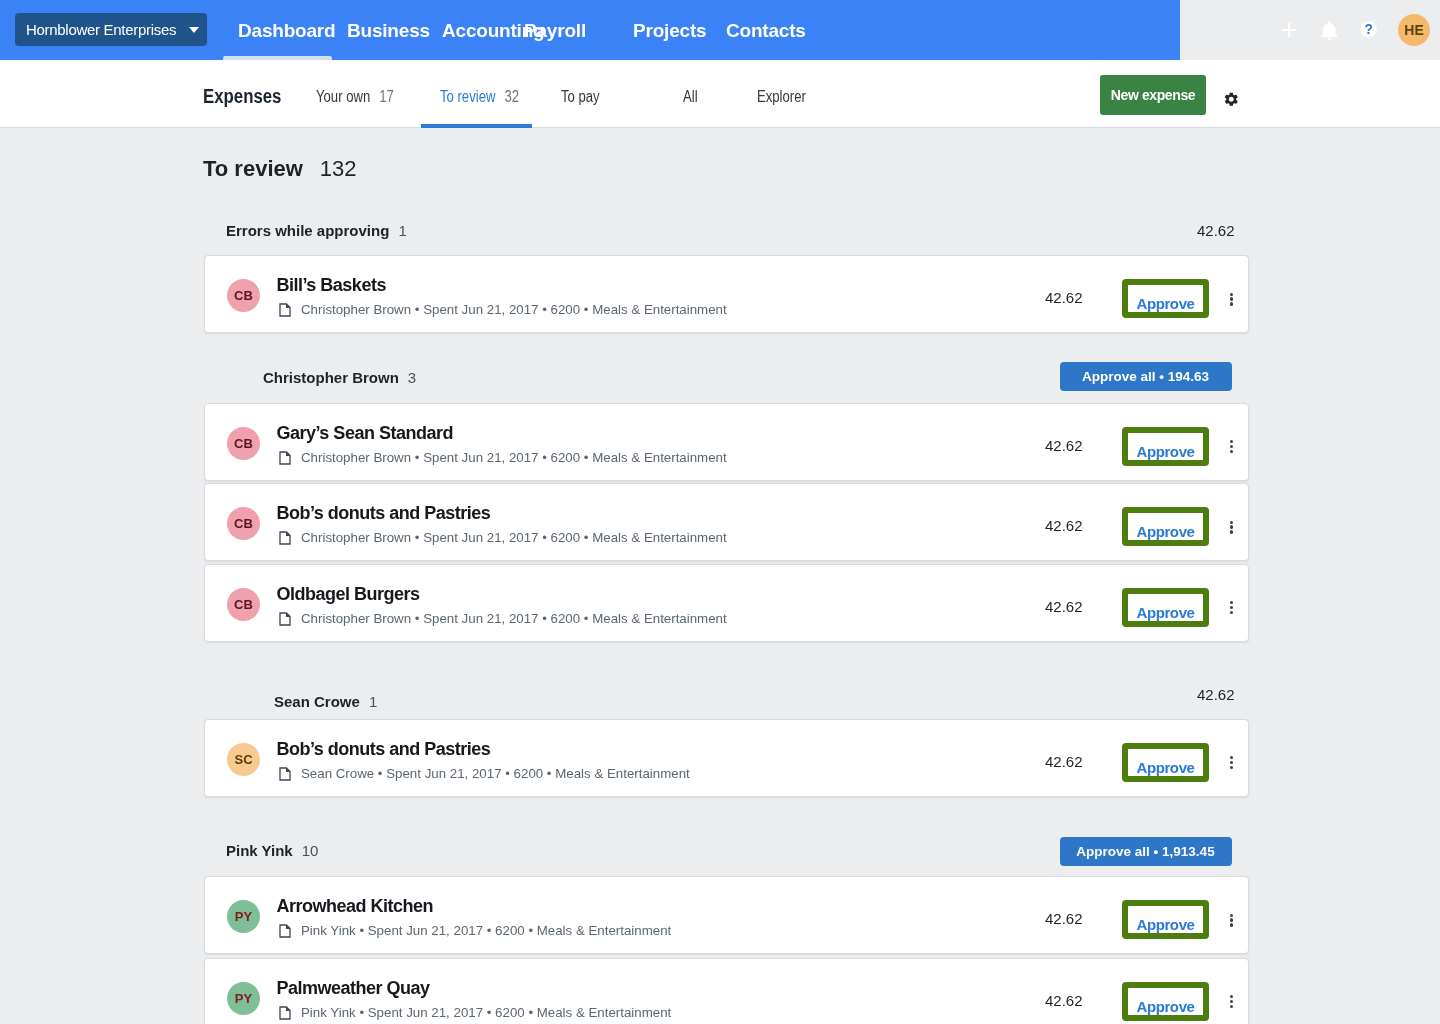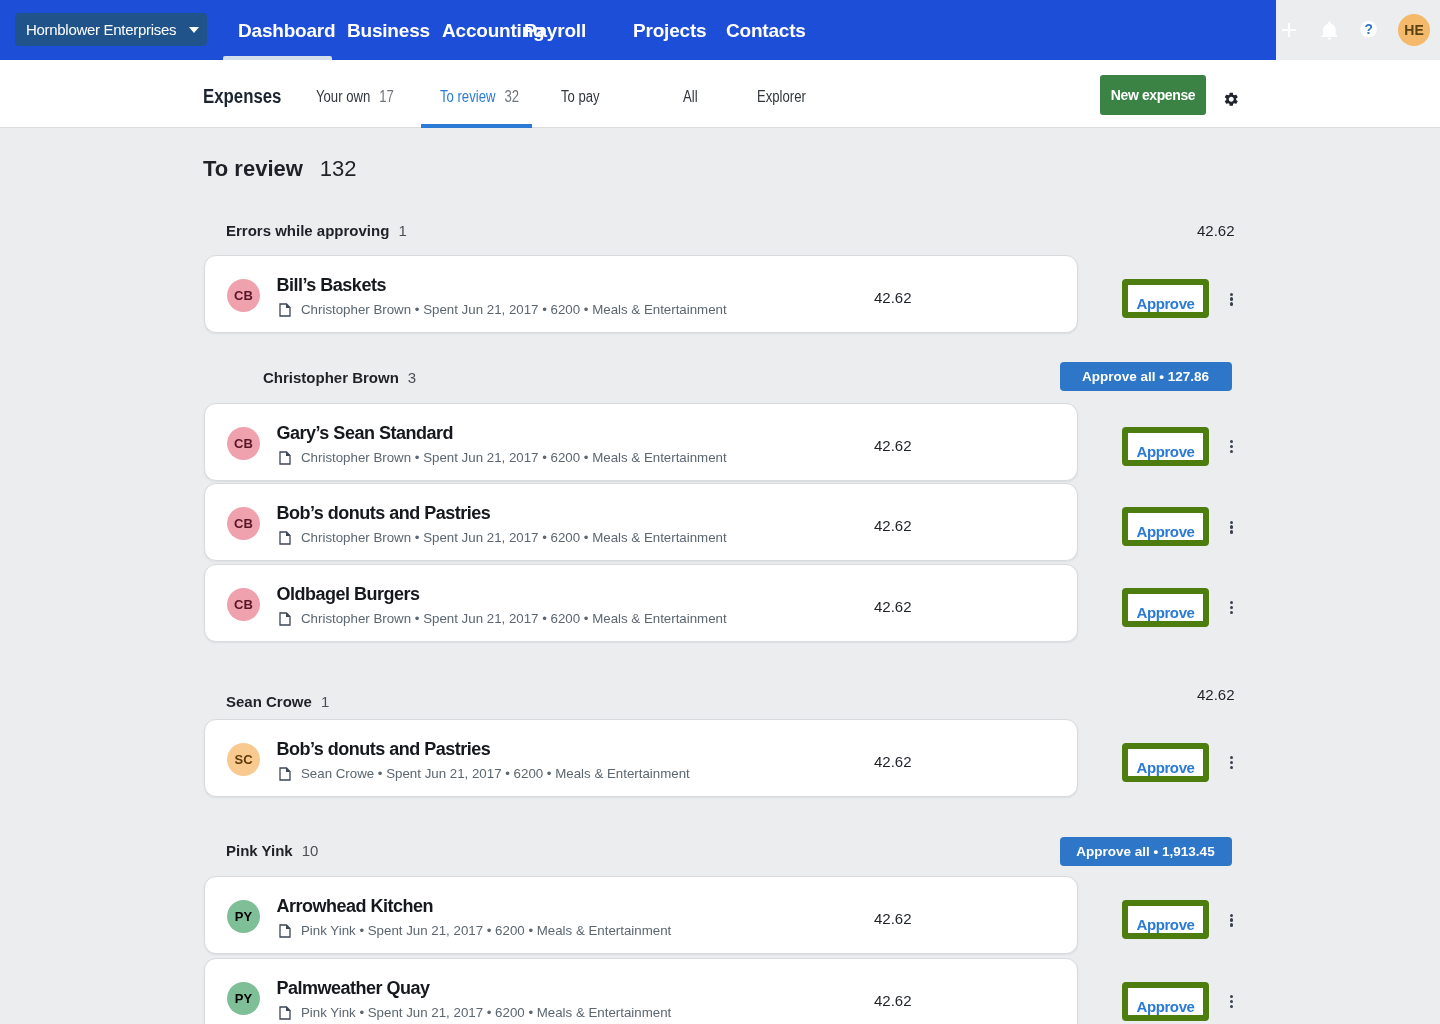--- a/index.html
+++ b/index.html
@@ -1,21 +1,21 @@
 <!DOCTYPE html>
 <html><head>
 <meta charset="utf-8">
 <style>
   * { margin:0; padding:0; box-sizing:border-box; }
   html,body { width:1440px; height:1024px; overflow:hidden; }
   body { font-family:"Liberation Sans", sans-serif; background:#ecedef; position:relative; }
   .abs { position:absolute; }
 
   
-  #topbar { position:absolute; left:0; top:0; width:1276px; height:60px; background:#1d4ed8; }
+  #topbar { position:absolute; left:0; top:0; width:1180px; height:60px; background:#3b82f6; }
   #orgbtn { position:absolute; left:15px; top:13px; width:192px; height:33px; background:#20538a; border-radius:4px; color:#fff; font-size:15px; line-height:33px; padding-left:11px; letter-spacing:-0.3px; }
   #orgbtn .caret { position:absolute; right:8px; top:14px; width:0; height:0; border-left:5.5px solid transparent; border-right:5.5px solid transparent; border-top:6px solid #fff; }
   .nav { position:absolute; top:0; height:60px; line-height:62.5px; color:#fff; font-size:19px; font-weight:bold; letter-spacing:-0.2px; }
   #navind { position:absolute; left:223px; top:56px; width:109px; height:4px; background:#d4dfee; border-radius:2px 2px 0 0; }
   .topicon { position:absolute; top:0; height:60px; }
 
   
   #subbar { position:absolute; left:0; top:60px; width:1440px; height:68px; background:#fff; border-bottom:1px solid #d9dcdf; }
   #exptitle { position:absolute; left:203px; top:25px; font-size:20px; font-weight:bold; color:#1b2430; transform:scaleX(0.84); transform-origin:left center; }
   .tab { position:absolute; top:28px; font-size:16px; color:#32373d; transform:scaleX(0.82); transform-origin:left center; white-space:nowrap; }
@@ -24,25 +24,25 @@
   #newexp { position:absolute; left:1100px; top:15px; width:106px; height:40px; background:#3a8345; border-radius:3px; color:#fff; font-size:14px; font-weight:bold; text-align:center; line-height:40px; letter-spacing:-0.4px; }
 
   
   .h1 { position:absolute; left:203px; font-size:22px; font-weight:bold; color:#1e2228; }
   .h1 .cnt { font-weight:normal; margin-left:17px; }
   .sechead { position:absolute; left:226px; font-size:15px; font-weight:bold; color:#1e2228; }
   .sechead .cnt { font-weight:normal; color:#4a5056; margin-left:9px; }
   .secamt { position:absolute; font-size:15px; color:#1e2228; right:205.5px; text-align:right; }
   .appall { position:absolute; height:29px; width:172px; background:#2e76c8; border-radius:4px; color:#fff; font-size:13.5px; font-weight:bold; line-height:29px; text-align:center; }
 
-  .card { position:absolute; left:204px; width:874px; height:78px; background:#fff; border:1px solid #d8dadd; border-radius:12px; box-shadow:0 1px 2px rgba(70,80,90,0.10); }
+  .card { position:absolute; left:204px; width:1045px; height:78px; background:#fff; border:1px solid #d8dadd; border-radius:4px; box-shadow:0 1px 2px rgba(70,80,90,0.10); }
   .av { position:absolute; left:22px; top:23px; width:33px; height:33px; border-radius:50%; font-size:13px; font-weight:bold; text-align:center; line-height:33px; }
   .av.cb { background:#efa2ad; color:#571527; }
   .av.sc { background:#f8ca90; color:#5e3a08; }
-  .av.py { background:#7fbf98; color:#000000; }
+  .av.py { background:#7fbf98; color:#7f1d1d; }
   .ctitle { position:absolute; left:71.5px; top:19px; font-size:18px; font-weight:bold; color:#15181c; letter-spacing:-0.5px; }
   .csub { position:absolute; left:96px; top:46px; font-size:13.3px; color:#5b6670; }
   .cicon { position:absolute; left:74px; top:47px; }
   .camt { position:absolute; right:165.5px; top:33px; width:80px; text-align:right; font-size:15px; color:#1e2228; }
   .approve { position:absolute; left:917px; top:23px; width:87px; height:39px; background:#fff; border:6px solid #4d7c0f; border-radius:4px; color:#2b7bd6; font-size:15px; font-weight:bold; text-align:center; line-height:37px; letter-spacing:-0.4px; }
   .dots { position:absolute; left:1024.7px; top:36.5px; width:4px; }
   .dots i { display:block; width:3.4px; height:3.4px; border-radius:50%; background:#39414f; margin-bottom:1.6px; }
 </style>
 </head>
 <body>
@@ -99,21 +99,21 @@
   <div class="camt">42.62</div>
   <div class="approve">Approve</div>
   <div class="dots">
       <i></i>
       <i></i>
       <i></i>
     </div>
 </div>
 
 <div class="sechead" style="top:369px;margin-left:37px;">Christopher Brown<span class="cnt">3</span></div>
-<div class="appall" style="top:362px; left:1059.5px;">Approve all • 127.86</div>
+<div class="appall" style="top:362px; left:1059.5px;">Approve all • 194.63</div>
 <div class="card" style="top:402.5px;">
   <div class="av cb">CB</div>
   <div class="ctitle">Gary’s Sean Standard</div>
   <svg class="cicon" width="12" height="14" viewBox="0 0 12 14">
       <path d="M1 1 h6.5 L11 4.5 V13 H1 Z" fill="none" stroke="#3c4654" stroke-width="1.3"></path>
       <path d="M7 0.7 L11.3 5 H7 Z" fill="#3c4654"></path>
     </svg>
   <div class="csub">Christopher Brown • Spent Jun 21, 2017 • 6200 • Meals &amp; Entertainment</div>
   <div class="camt">42.62</div>
   <div class="approve">Approve</div>
@@ -149,21 +149,21 @@
   <div class="csub">Christopher Brown • Spent Jun 21, 2017 • 6200 • Meals &amp; Entertainment</div>
   <div class="camt">42.62</div>
   <div class="approve">Approve</div>
   <div class="dots">
       <i></i>
       <i></i>
       <i></i>
     </div>
 </div>
 
-<div class="sechead" style="top:693px;">Sean Crowe<span class="cnt">1</span></div>
+<div class="sechead" style="top:693px;margin-left:48px;">Sean Crowe<span class="cnt">1</span></div>
 <div class="secamt" style="top:685.5px;">42.62</div>
 <div class="card" style="top:718.5px;">
   <div class="av sc">SC</div>
   <div class="ctitle">Bob’s donuts and Pastries</div>
   <svg class="cicon" width="12" height="14" viewBox="0 0 12 14">
       <path d="M1 1 h6.5 L11 4.5 V13 H1 Z" fill="none" stroke="#3c4654" stroke-width="1.3"></path>
       <path d="M7 0.7 L11.3 5 H7 Z" fill="#3c4654"></path>
     </svg>
   <div class="csub">Sean Crowe • Spent Jun 21, 2017 • 6200 • Meals &amp; Entertainment</div>
   <div class="camt">42.62</div>

